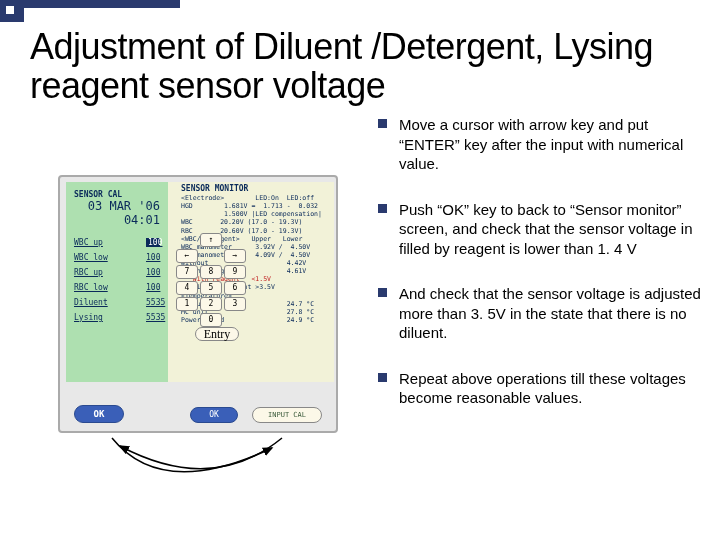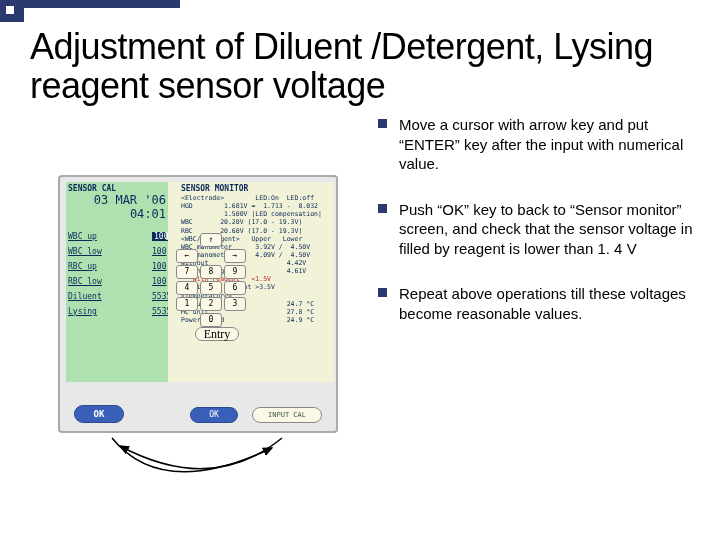--- a/index.html
+++ b/index.html
@@ -13,21 +13,21 @@
   .slide-title { position: absolute; top: 28px; left: 30px; font-size: 36px; font-weight: 400; color: #000; letter-spacing: -0.5px; line-height: 1.08; }
   
   .bullets { position: absolute; top: 115px; left: 378px; width: 325px; font-size: 15px; color: #000; }
   .bullet-item { display: flex; margin-bottom: 26px; line-height: 1.3; }
   .bullet-mark { width: 9px; height: 9px; background: #2a3a6e; margin-right: 12px; margin-top: 4px; flex-shrink: 0; }
   .bullet-text { flex: 1; }
   
   
   .device { position: absolute; top: 175px; left: 58px; width: 280px; height: 258px; background: #e8e8e8; border: 2px solid #aaa; border-radius: 4px; }
   
-  .lcd-left { position: absolute; top: 5px; left: 6px; width: 102px; height: 200px; background: #aee0b0; font-family: monospace; font-size: 9px; color: #0a2a5a; padding: 2px; }
+  .lcd-left { position: absolute; top: 5px; left: 6px; width: 102px; height: 200px; background: #aee0b0; font-family: monospace; font-size: 9px; color: #0a2a5a; padding: 8px; }
   .lcd-left-title { font-weight: bold; font-size: 8px; }
   .lcd-left-date { font-size: 12px; text-align: right; }
   .lcd-rows { margin-top: 8px; text-decoration: underline; }
   .lcd-row { display: flex; justify-content: space-between; height: 15px; align-items: center; }
   .lcd-row .label { width: 42px; font-size: 8px; }
   .lcd-row .val { width: 14px; font-size: 8px; text-align: right; }
   .lcd-row.selected .val-box { background: #0a2a5a; color: #fff; padding: 0 2px; }
   
   .lcd-right { position: absolute; top: 5px; left: 108px; width: 166px; height: 200px; background: #f2f2d8; font-family: monospace; font-size: 7px; color: #0a2a5a; padding: 2px 13px; line-height: 1.25; }
   .lcd-right .hdr { font-weight: bold; font-size: 8px; }
@@ -57,20 +57,24 @@
 <h1 class="slide-title">Adjustment of Diluent /Detergent, Lysing reagent  sensor voltage</h1>
 
 <div class="bullets">
   <div class="bullet-item">
       <div class="bullet-mark"></div>
       <div class="bullet-text">Move a cursor with arrow key and put “ENTER” key after the input with numerical value.</div>
     </div>
   <div class="bullet-item">
       <div class="bullet-mark"></div>
       <div class="bullet-text">Push “OK” key to back to “Sensor monitor” screen, and check that the sensor voltage in filled by reagent is lower than 1. 4 V</div>
+    </div>
+  <div class="bullet-item">
+      <div class="bullet-mark"></div>
+      <div class="bullet-text">And check that the sensor voltage is adjusted more than 3. 5V in the state that there is no diluent.</div>
     </div>
   <div class="bullet-item">
       <div class="bullet-mark"></div>
       <div class="bullet-text">Repeat above operations till these voltages become reasonable values.</div>
     </div>
 </div>
 
 <div class="device">
   <div class="lcd-left">
     <div class="lcd-left-title">SENSOR CAL</div>

